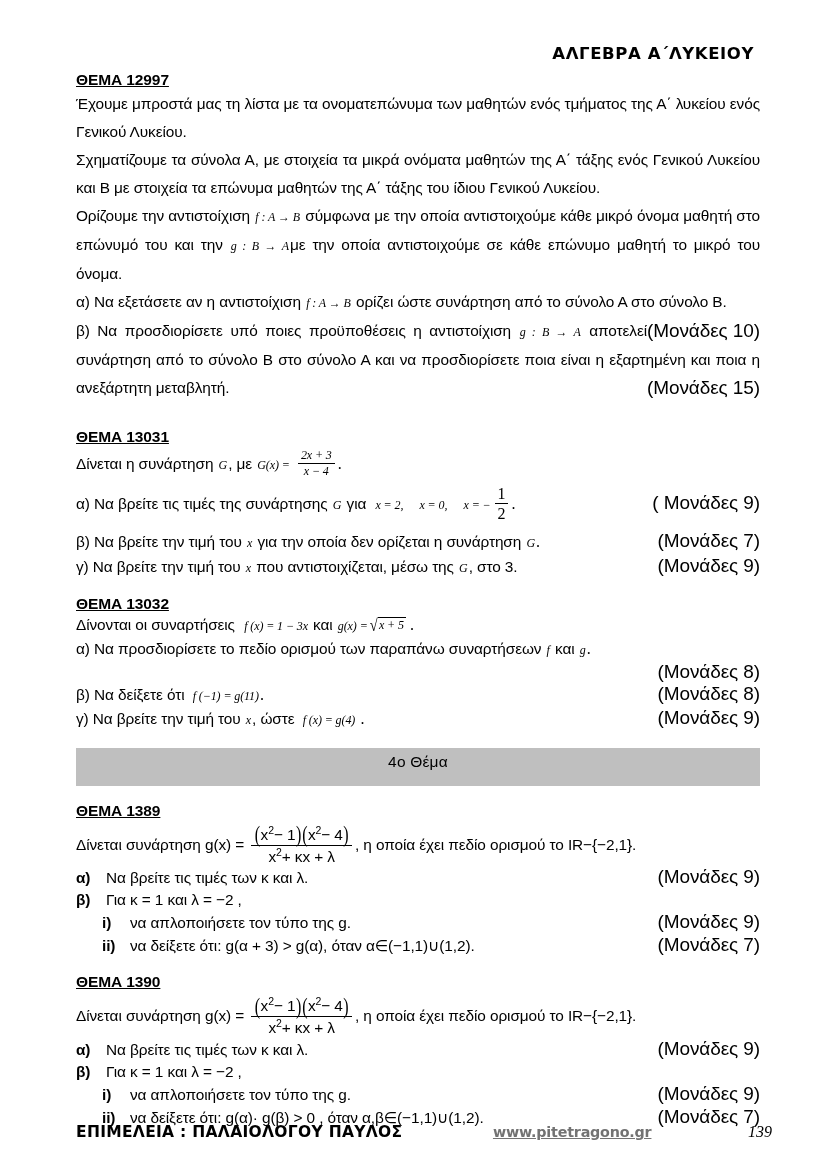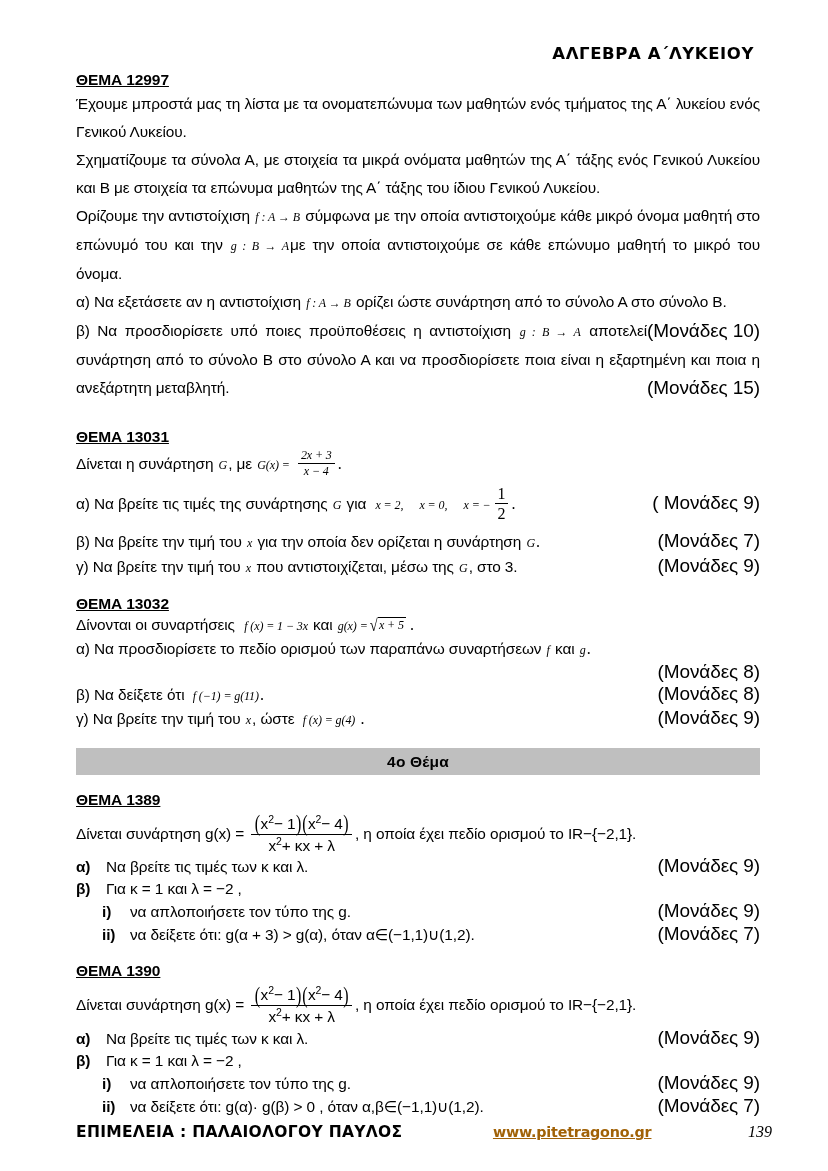--- a/index.html
+++ b/index.html
@@ -139,24 +139,24 @@
   .bigparen {
     font-family: "Liberation Serif", serif;
     display: inline-block;
     transform: scaleY(1.45);
     font-size: 16px;
     padding: 0 0.5px;
   }
 
   
   .banner {
-    height: 27px;
+    height: 38px;
     line-height: 27px;
     text-align: center;
-    font-weight: bold;
+    font-weight: normal;
     font-size: 15.5px;
     letter-spacing: 0.2px;
   }
 
   
   .item {
     display: flex;
     align-items: baseline;
     font-size: 15.4px;
     line-height: 22px;
@@ -437,17 +437,17 @@
 
     <div class="item">
       <span class="marker sub">ii)</span>
       <span class="body">να δείξετε ότι:  g(α)· g(β) &gt; 0 , όταν α,β∈(−1,1)∪(1,2).</span>
       <span class="units">(Μονάδες 7)</span>
     </div>
   </div>
 
   <div class="footer">
     <span class="author">ΕΠΙΜΕΛΕΙΑ : ΠΑΛΑΙΟΛΟΓΟΥ ΠΑΥΛΟΣ</span>
-    <a class="site" href="#" style="color: #a16207;">www.pitetragono.gr</a>
+    <a class="site" href="#" style="color: #737373;">www.pitetragono.gr</a>
     <span class="pageno">139</span>
   </div>
 
 </div>
 
 </body></html>

